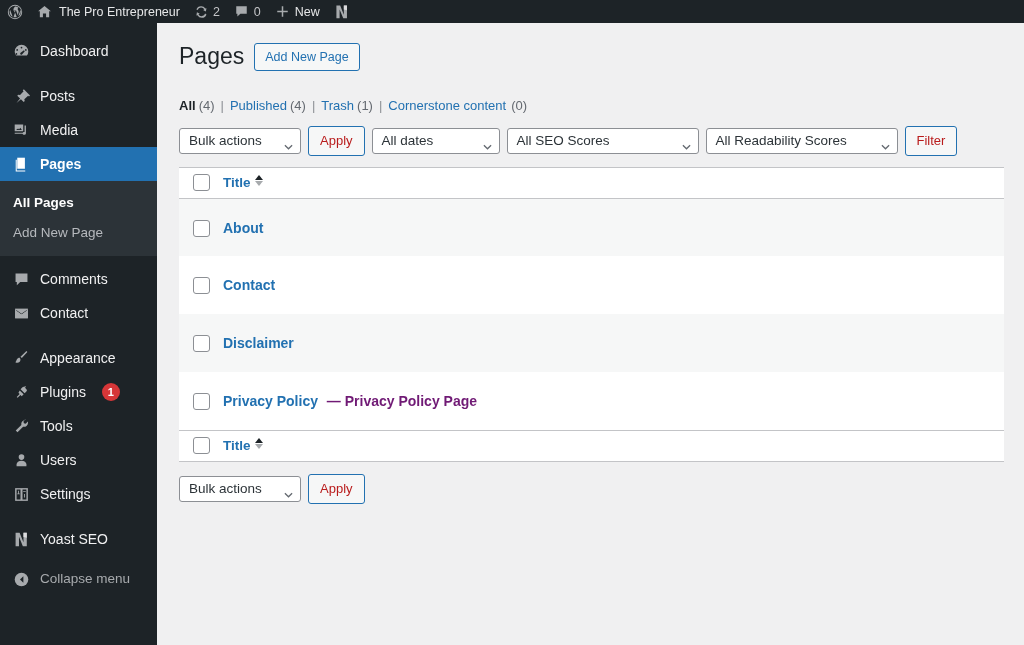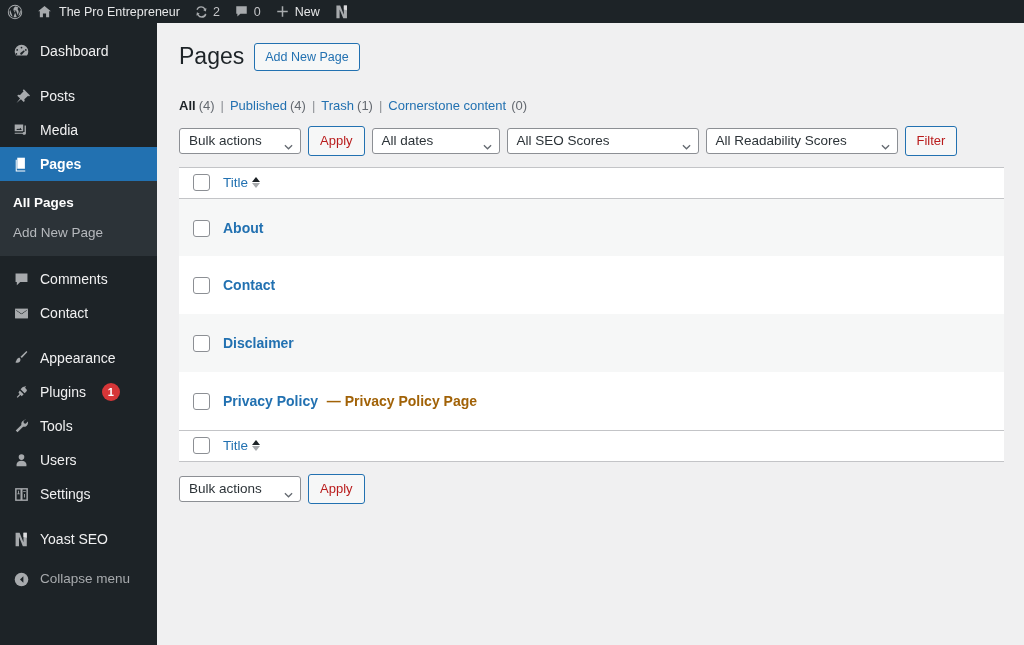--- a/index.html
+++ b/index.html
@@ -251,24 +251,23 @@
     display: inline-block;
     width: 17px; height: 17px;
     border: 1px solid #8c8f94;
     border-radius: 3px;
     background: #fff;
     vertical-align: middle;
   }
 
   .sortlink {
     display: inline-flex;
-    align-items: center;
     gap: 4px;
     color: #2271b1;
-    font-weight: 400;
+    font-weight: 700;
     font-size: 13.5px;
   }
   .sortarrows {
     display: inline-flex;
     flex-direction: column;
     gap: 1px;
     line-height: 0;
   }
   .tri-up {
     width: 0; height: 0;
@@ -290,21 +289,21 @@
     vertical-align: middle;
     font-size: 14px;
   }
   .row-title {
     color: #2271b1;
     font-weight: 700;
     font-size: 14px;
     text-decoration: none;
   }
   .post-state {
-    color: #a16207;
+    color: #701a75;
     font-weight: 700;
     font-size: 14px;
   }
 </style>
 </head>
 <body>
 
 <div id="adminbar">
   <div class="ab-item">
     <span>

